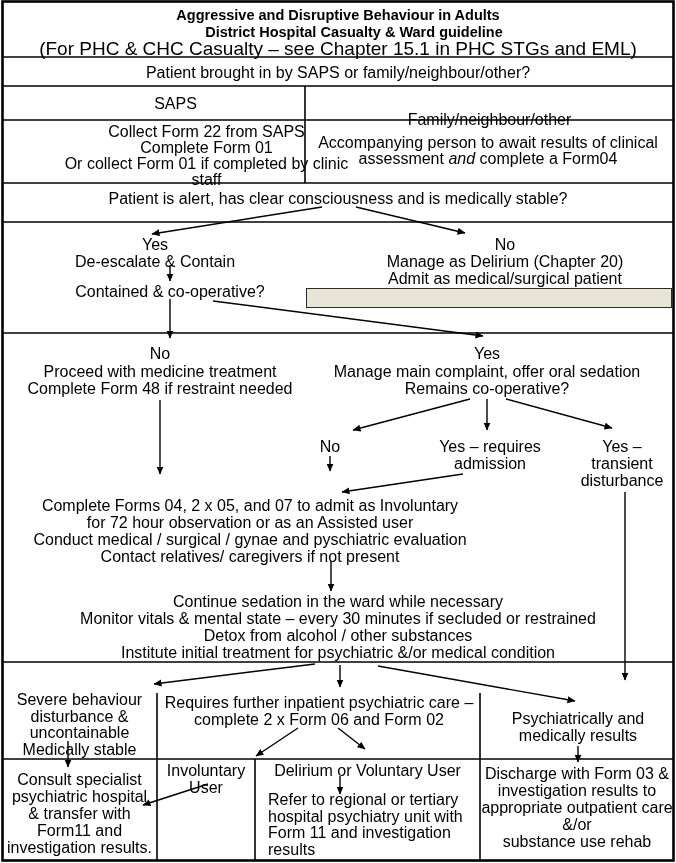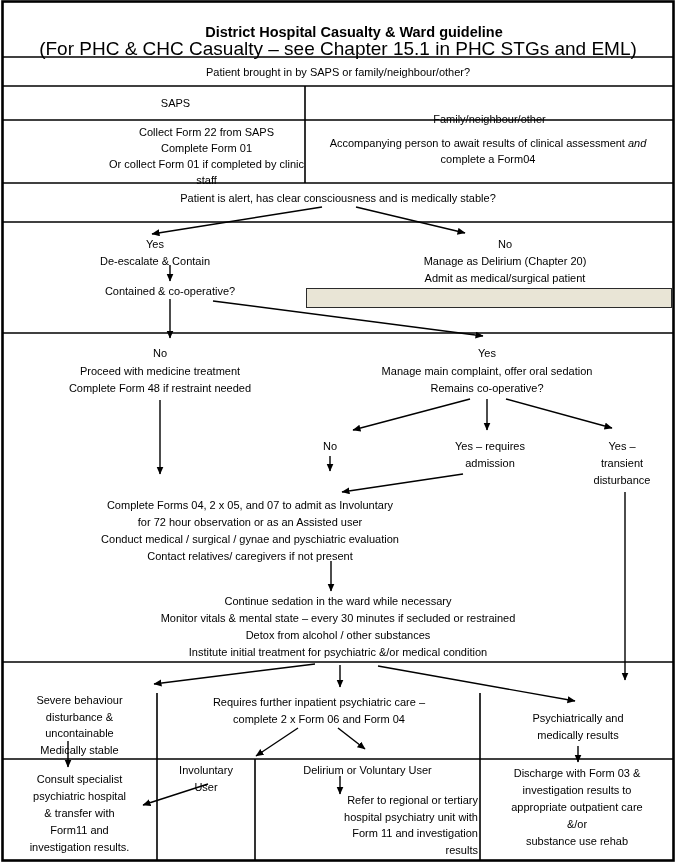--- a/index.html
+++ b/index.html
@@ -3,35 +3,36 @@
 <meta charset="utf-8">
 <style>
   html,body{margin:0;padding:0;background:#fff;}
   .stage{
     position:relative;width:676px;height:863px;background:#fff;
     font-family:"Liberation Sans","DejaVu Sans",sans-serif;
     color:#000;overflow:hidden;
   }
   .txt{
     position:absolute;white-space:pre-line;text-align:center;
-    font-size:11px;line-height:17px;z-index:2;
+    font-size:16px;line-height:17px;z-index:2;
   }
   .title-bold{font-weight:bold;font-size:14.5px;line-height:18px;}
   .title-norm{font-size:19px;line-height:18px;}
-  .left{text-align:right;}
+  .left{text-align:left;}
   .bar{position:absolute;z-index:1;border:1px solid #2b2b2b;box-sizing:border-box;}
   svg.overlay{position:absolute;left:0;top:0;z-index:5;pointer-events:none;}
 </style>
 </head>
 <body>
 
 <div class="stage">
 
   <div class="bar" style="left: 306px; top: 288px; width: 366px; height: 20px; background: rgb(233, 229, 214);"></div>
 
+  <div class="txt title-bold" style="left:0;top:6px;width:676px;">Aggressive and Disruptive Behaviour in Adults</div>
   <div class="txt title-bold" style="left:16px;top:23px;width:676px;">District Hospital Casualty &amp; Ward guideline</div>
   <div class="txt title-norm" style="left:0;top:40px;width:676px;">(For PHC &amp; CHC Casualty – see Chapter 15.1 in PHC STGs and EML)</div>
 
   <div class="txt" style="left:0;top:64px;width:676px;">Patient brought in by SAPS or family/neighbour/other?</div>
   <div class="txt" style="left:2px;top:95px;width:303px;padding-left:22px;">SAPS</div>
   <div class="txt" style="left:305px;top:95px;width:369px;margin-top:16px;">Family/neighbour/other</div>
   <div class="txt" style="left:2px;top:124px;width:327px;line-height:16px;margin-left:41px;">Collect Form 22 from SAPS
 Complete Form 01
 Or collect Form 01 if completed by clinic
 staff</div>
@@ -67,21 +68,21 @@
   <div class="txt" style="left:68px;top:593px;width:540px;line-height:17px;">Continue sedation in the ward while necessary
 Monitor vitals &amp; mental state – every 30 minutes if secluded or restrained
 Detox from alcohol / other substances
 Institute initial treatment for psychiatric &amp;/or medical condition</div>
 
   <div class="txt" style="left:2px;top:692px;width:155px;line-height:16.5px;">Severe behaviour
 disturbance &amp;
 uncontainable
 Medically stable</div>
   <div class="txt" style="left:160px;top:694px;width:318px;">Requires further inpatient psychiatric care –
-complete 2 x Form 06 and Form 04</div>
+complete 2 x Form 06 and Form 02</div>
   <div class="txt" style="left:490px;top:710px;width:176px;">Psychiatrically and
 medically results</div>
 
   <div class="txt" style="left:4px;top:771px;width:151px;">Consult specialist
 psychiatric hospital
 &amp; transfer with
 Form11 and
 investigation results.</div>
   <div class="txt" style="left:157px;top:762px;width:98px;">Involuntary
 User</div>

